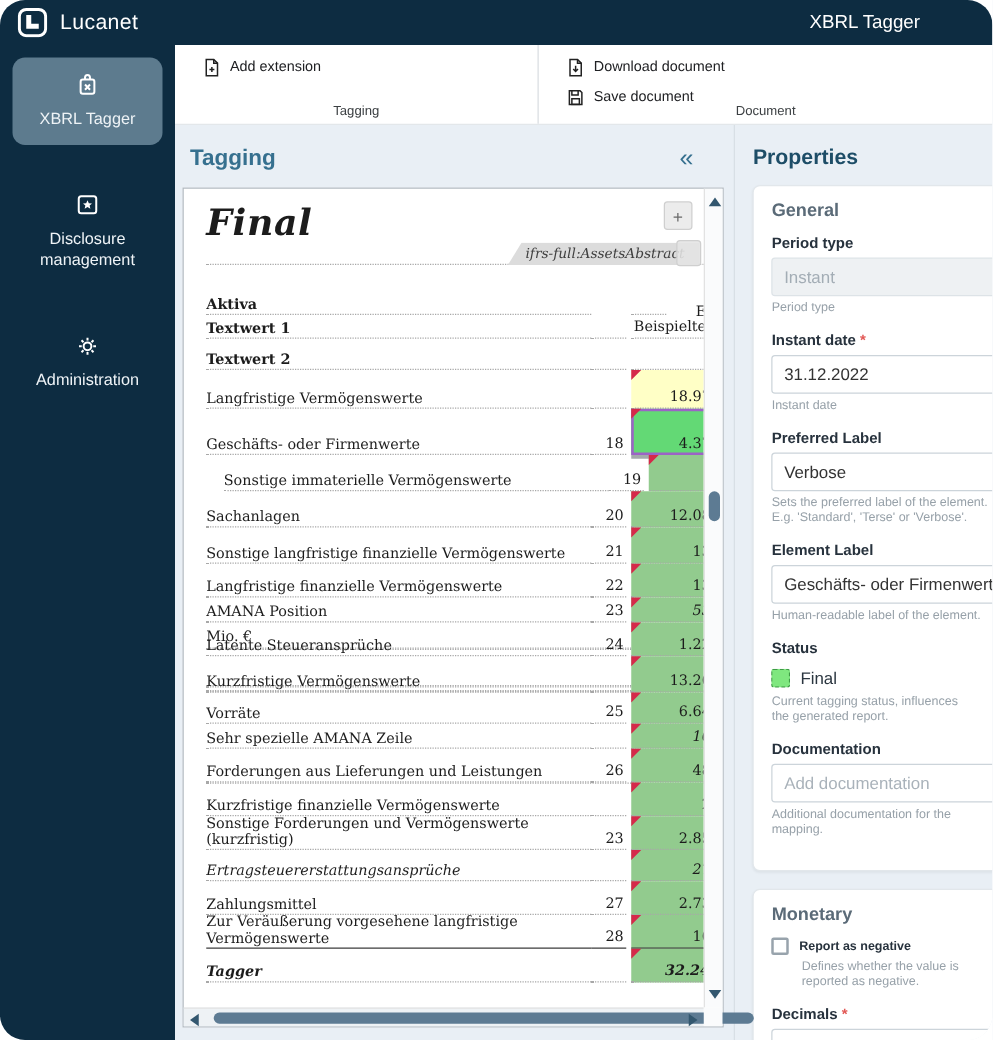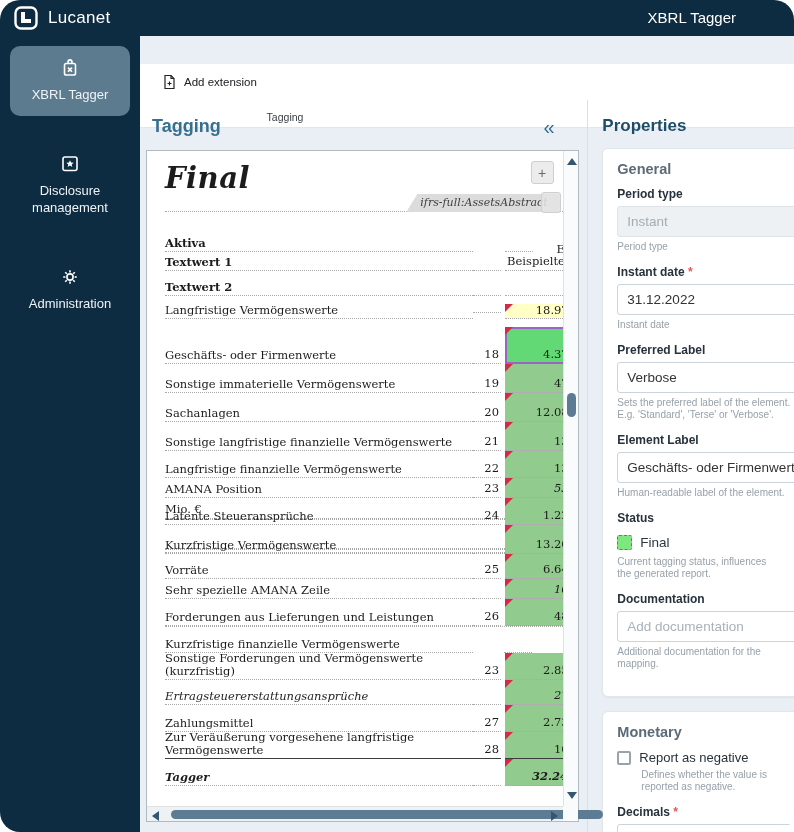--- a/index.html
+++ b/index.html
@@ -20,21 +20,21 @@
              display:flex; flex-direction:column; align-items:center; padding-top:10px; }
   .side-item { width:120px; border-radius:10px; padding:11px 4px 13px; text-align:center;
                color:#eef3f6; font-size:13px; cursor:pointer; margin-bottom:4px; }
   .side-item.active { background:#5d7b8e; }
   .side-item + .side-item { margin-top:22px; }
   .side-icon { display:flex; justify-content:center; margin-bottom:8px; }
   .side-label { line-height:1.25; }
 
   
   .toolbar { position:absolute; left:140px; top:36px; right:0; height:64px; background:#fff;
-             border-bottom:1px solid #e3e7ea; display:flex;margin-top:28px; }
+             border-bottom:1px solid #e3e7ea; display:flex; }
   .tb-group { position:relative; padding:10px 14px 0 22px; }
   .tb-group.g1 { width:290px; }
   .tb-group.g2 { flex:1; border-left:1px solid #dadee2; }
   .tb-btn { display:flex; align-items:center; gap:7px; font-size:11.5px; color:#202124;
             margin-bottom:8px; cursor:pointer; width:max-content; }
   .tb-group-label { position:absolute; bottom:4px; left:0; right:0; text-align:center;
                     font-size:10.5px; color:#3c4043; }
 
   
   .content { position:absolute; left:140px; top:100px; right:0; bottom:0; display:flex; }
@@ -122,21 +122,21 @@
   .finput::placeholder { color:#a9b2ba; }
   .finput.disabled { background:#eef1f3; color:#a3adb5; border-color:#dde3e7; }
   .fhelp { font-size:10px; color:#97a1a9; margin-top:4px; white-space:nowrap; }
   .fhelp + .fhelp { margin-top:1px; }
   .statusrow { display:flex; align-items:center; gap:8px; padding:5px 0 2px; }
   .swatch { width:15px; height:15px; background:#7fe77f; border:1px dashed #3f9a46; border-radius:2px; }
   .statustext { font-size:13.5px; color:#2b3640; }
   .chkrow { display:flex; align-items:center; gap:8px; margin:2px 0 4px; }
   .chk { width:14px; height:14px; border:2px solid #98a3ac; border-radius:2px; background:#fff;
          cursor:pointer; flex:0 0 auto; }
-  .chklb { font-size:13px; font-weight:normal; color:#27323d; }
+  .chklb { font-size:10px; font-weight:bold; color:#27323d; }
   .chk-helpers .fhelp { margin-left:24px; }
 </style>
 </head>
 <body>
 
 <div class="app">
 
   <div class="topbar">
     <span style="display:flex;">
       <svg width="24" height="24" viewBox="0 0 24 24">
@@ -186,20 +186,43 @@
             <svg width="15" height="16" viewBox="0 0 15 16" fill="none" stroke="#222" stroke-width="1.2">
               <path d="M3 1.5 h6 l3 3 v10 H3 Z"></path>
               <path d="M9 1.5 v3 h3"></path>
               <path d="M5.5 9.5 h4 M7.5 7.5 v4"></path>
             </svg>
           </span>
           <span>Add extension</span>
         </div>
         <div class="tb-group-label">Tagging</div>
       </div>
+      <div class="tb-group g2">
+        <div class="tb-btn">
+          <span style="display: flex;">
+            <svg width="15" height="16" viewBox="0 0 15 16" fill="none" stroke="#222" stroke-width="1.2">
+              <path d="M3 1.5 h6 l3 3 v10 H3 Z"></path>
+              <path d="M9 1.5 v3 h3"></path>
+              <path d="M7.5 6.5 v4.5 M5.6 9.2 l1.9 2 1.9-2"></path>
+            </svg>
+          </span>
+          <span>Download document</span>
+        </div>
+        <div class="tb-btn">
+          <span style="display: flex;">
+            <svg width="15" height="16" viewBox="0 0 15 16" fill="none" stroke="#222" stroke-width="1.2">
+              <path d="M2.5 2.5 h8.5 l1.5 1.5 v9.5 H2.5 Z"></path>
+              <path d="M4.5 2.5 v3.5 h5 V2.5"></path>
+              <rect x="4.5" y="9" width="6" height="4.5"></rect>
+            </svg>
+          </span>
+          <span>Save document</span>
+        </div>
+        <div class="tb-group-label">Document</div>
+      </div>
     </div>
 
   <div class="content">
 
     <div class="tagging-panel">
       <div class="panel-head">
         <span class="panel-title">Tagging</span>
         <span class="collapse">«</span>
       </div>
 
@@ -239,37 +262,37 @@
                   </div>
                 </div>
                 <div class="trow" style="height: 25px;">
                   <div class="c-label b">Textwert 2</div>
                   <div class="c-nr"></div>
                   <div class="gap"></div>
                   <div class="c-val">
                     <span></span>
                   </div>
                 </div>
-                <div class="trow" style="height: 31px; align-items: center;">
+                <div class="trow" style="height: 31px;">
                   <div class="c-label">Langfristige Vermögenswerte</div>
                   <div class="c-nr"></div>
                   <div class="gap"></div>
                   <div class="c-val yellow tagged">
                     <span>18.979</span>
                   </div>
                 </div>
                 <div class="trow" style="height: 37px;">
                   <div class="c-label">Geschäfts- oder Firmenwerte</div>
                   <div class="c-nr">18</div>
                   <div class="gap"></div>
                   <div class="c-val selected tagged">
                     <span>4.379</span>
                   </div>
                 </div>
-                <div class="trow" style="height: 29px;">
+                <div class="trow" style="height: 29px; margin-left: 14px;">
                   <div class="c-label">Sonstige immaterielle Vermögenswerte</div>
                   <div class="c-nr">19</div>
                   <div class="gap"></div>
                   <div class="c-val green tagged">
                     <span>478</span>
                   </div>
                 </div>
                 <div class="trow" style="height: 29px;">
                   <div class="c-label">Sachanlagen</div>
                   <div class="c-nr">20</div>
@@ -335,21 +358,21 @@
                   </div>
                 </div>
                 <div class="trow" style="height: 27px;">
                   <div class="c-label">Forderungen aus Lieferungen und Leistungen</div>
                   <div class="c-nr">26</div>
                   <div class="gap"></div>
                   <div class="c-val green tagged">
                     <span>481</span>
                   </div>
                 </div>
-                <div class="trow" style="height: 27px; justify-content: space-between;">
+                <div class="trow" style="height: 27px;">
                   <div class="c-label">Kurzfristige finanzielle Vermögenswerte</div>
                   <div class="c-nr"></div>
                   <div class="gap"></div>
                   <div class="c-val green tagged">
                     <span>21</span>
                   </div>
                 </div>
                 <div class="trow" style="height: 27px;">
                   <div class="c-label">Sonstige Forderungen und Vermögenswerte (kurzfristig)</div>
                   <div class="c-nr">23</div>

